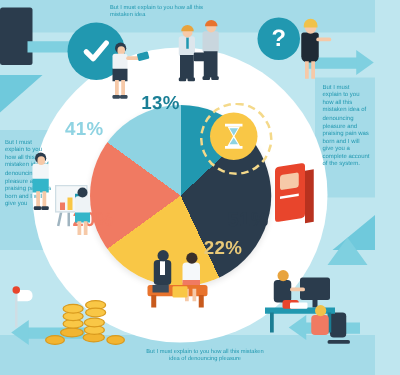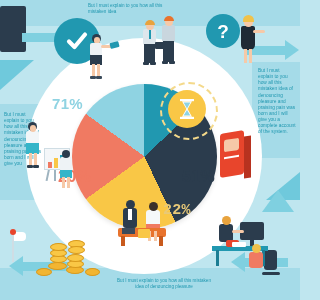--- a/index.html
+++ b/index.html
@@ -45,21 +45,21 @@
   
   .pie-wrap{position:absolute;left:72px;top:84px;width:145px;height:145px;}
   .pie{width:145px;height:145px;border-radius:50%;
        box-shadow:0 2px 5px rgba(0,0,0,.10);}
 
   
   .pct{position:absolute;font-weight:bold;letter-spacing:.3px;white-space:nowrap;}
   .pct-13{left:113px;top:74px;font-size:15px;color:#1a7f96;}
   .pct-15{left:52px;top:95px;font-size:15px;color:#8fd3e2;}
   .pct-20{left:58px;top:168px;font-size:16px;color:#f07a62;}
-  .pct-22{left:163px;top:202px;font-size:15px;color:#e8c978;font-family:Liberation Mono, monospace;}
+  .pct-22{left:163px;top:190px;font-size:15px;color:#e8c978;}
   .pct-30{left:182px;top:168px;font-size:16px;color:#2b3c4d;}
 
   
   .badge{position:absolute;border-radius:50%;display:flex;align-items:center;justify-content:center;}
   .badge-check{left:54px;top:18px;width:46px;height:46px;background:#2198b0;}
   .badge-q{left:206px;top:14px;width:34px;height:34px;background:#2198b0;}
   .badge-hour{left:168px;top:90px;width:38px;height:38px;background:#f9c746;}
   .dots-ring{position:absolute;left:160px;top:82px;width:54px;height:54px;border-radius:50%;
     border:2px dashed #f4d98a;}
 
@@ -199,21 +199,22 @@
   <div class="arrow right arrow-b"></div>
   <div class="arrow left arrow-c"></div>
   <div class="arrow left arrow-d"></div>
 
   <div class="white-disc"></div>
 
   <div class="pie-wrap">
     <div class="pie" id="pie-el" style="background: conic-gradient(rgb(33, 152, 176) 0deg, rgb(33, 152, 176) 46.8deg, rgb(43, 60, 77) 46.8deg, rgb(43, 60, 77) 154.8deg, rgb(249, 199, 70) 154.8deg, rgb(249, 199, 70) 234deg, rgb(240, 122, 98) 234deg, rgb(240, 122, 98) 306deg, rgb(143, 211, 226) 306deg, rgb(143, 211, 226) 360deg);"></div>
   </div>
 
-  <div class="pct pct-15">71%</div>
+  <div class="pct pct-13">13%</div>
+  <div class="pct pct-15">41%</div>
   <div class="pct pct-20">20%</div>
   <div class="pct pct-22">22%</div>
   <div class="pct pct-30">51%</div>
 
   <div class="badge badge-check">
     <svg width="26" height="26" viewBox="0 0 26 26" aria-hidden="true">
       <path d="M5 13.5 L10.5 19 L21 6.5" stroke="#ffffff" stroke-width="4.2" fill="none" stroke-linecap="round" stroke-linejoin="round"></path>
     </svg>
   </div>
   <div class="badge badge-q">

